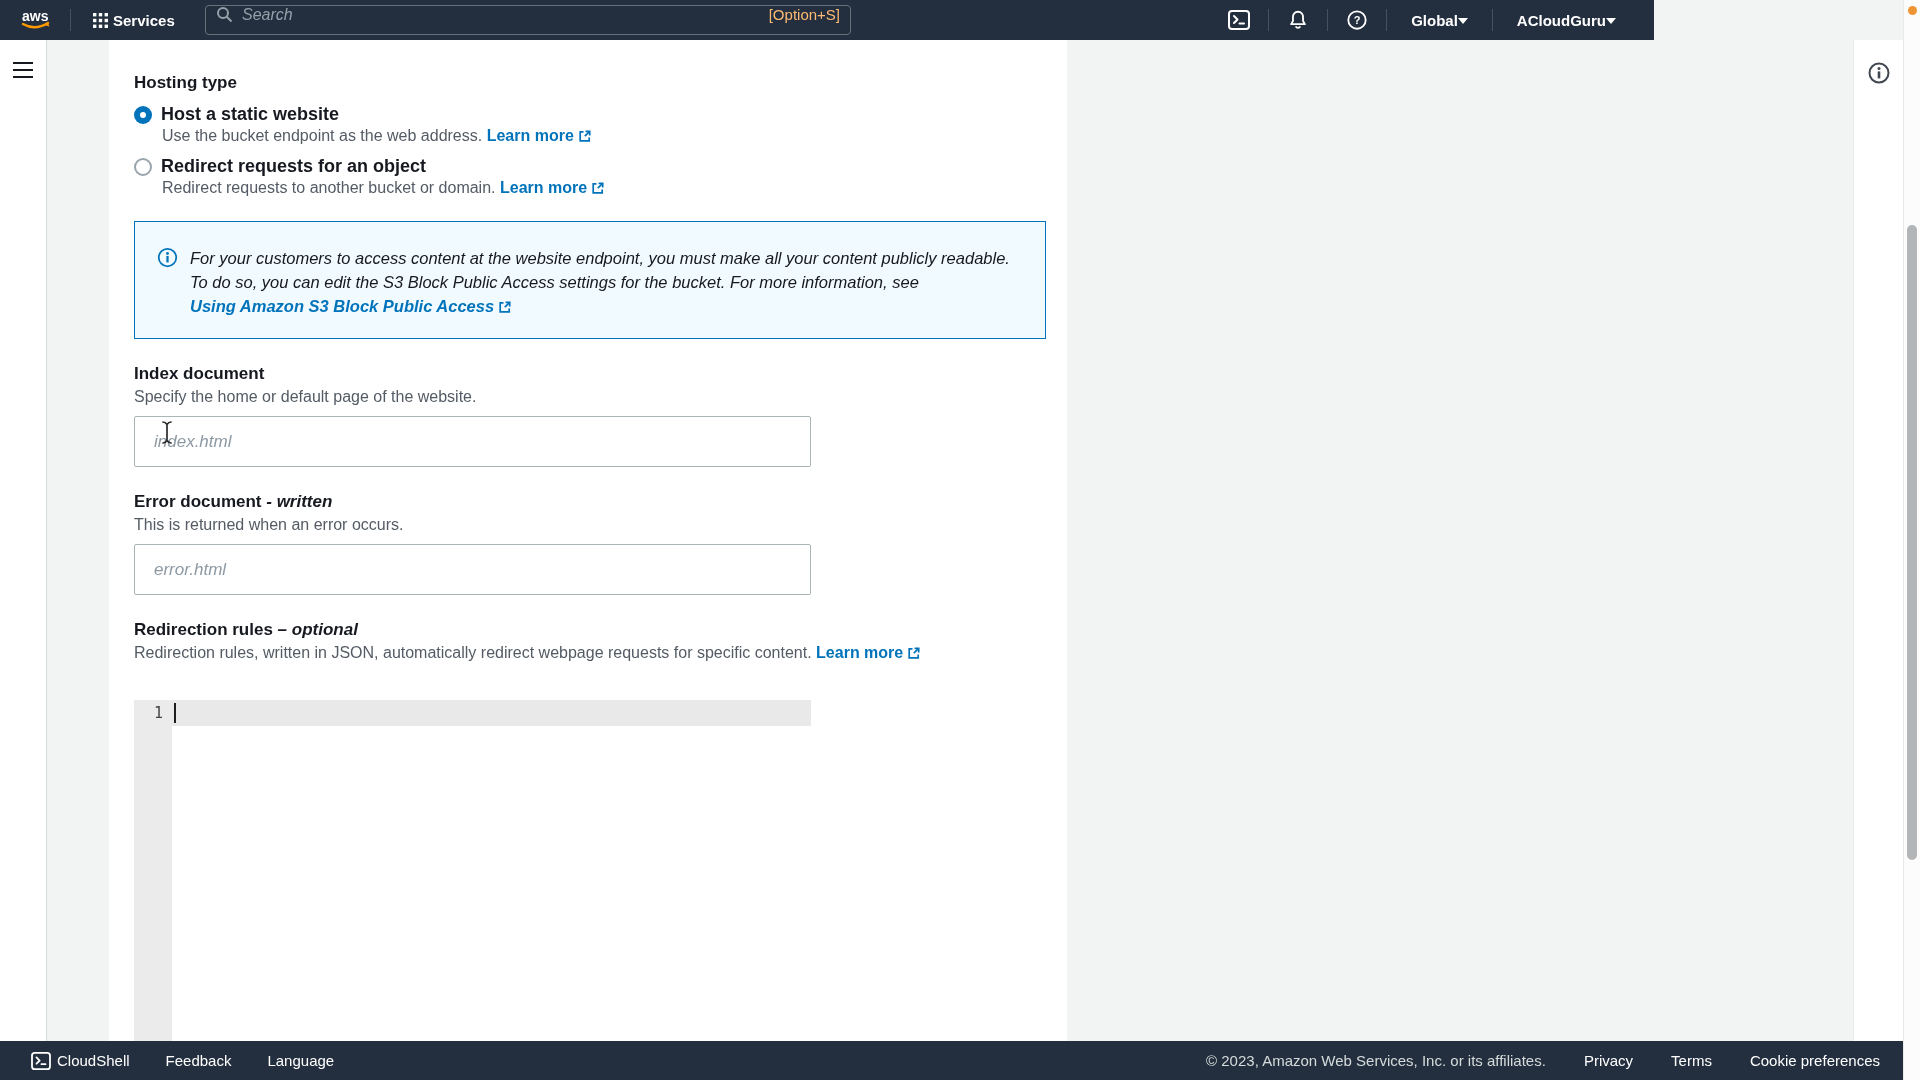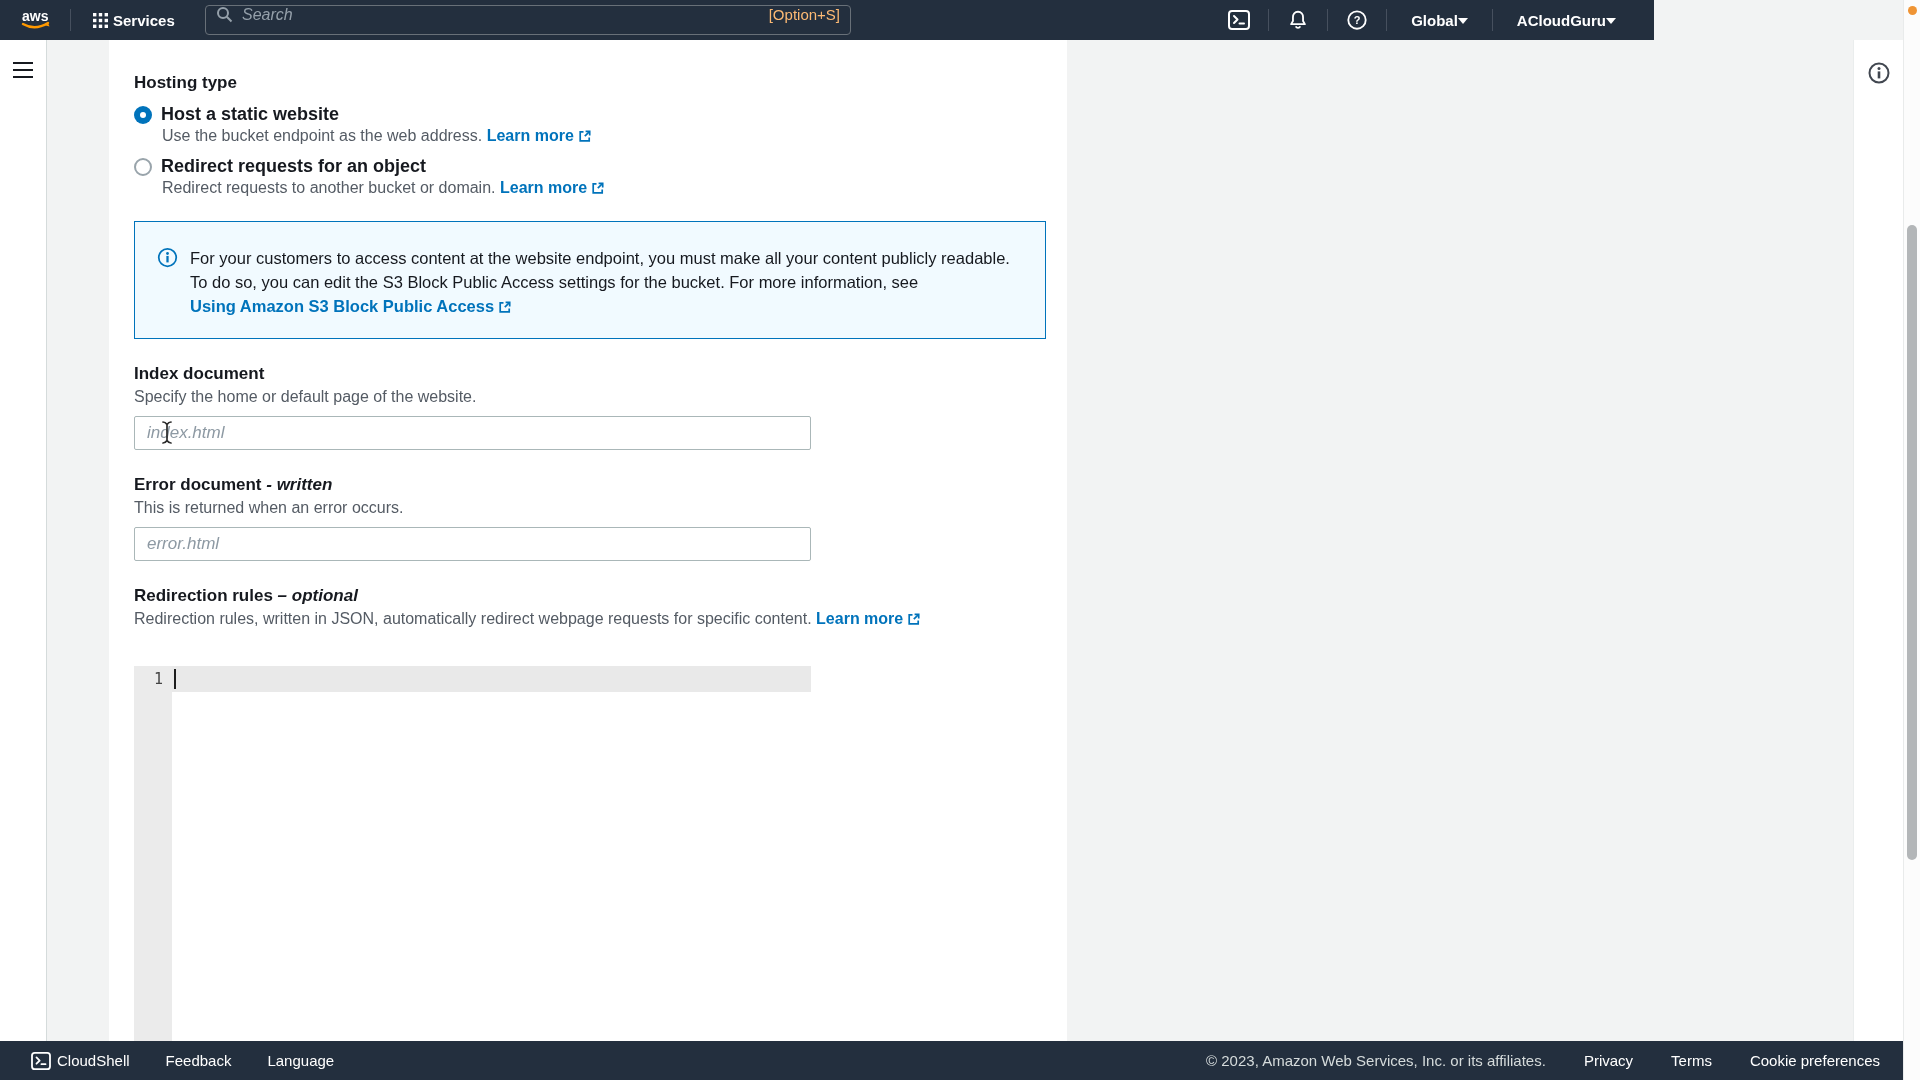--- a/index.html
+++ b/index.html
@@ -56,26 +56,26 @@
   .radio-on { background:#0073bb; display:flex; align-items:center; justify-content:center; }
   .radio-on .dot { width:6px; height:6px; border-radius:50%; background:#fff; }
   .radio-off { background:#fff; border:2px solid #99a4ab; }
   .radio-label { font-size:18px; font-weight:700; color:#16191f; }
   .radio-desc { margin:2px 0 0 28px; font-size:16px; color:#545b64; }
 
   a.learnmore { color:#0073bb; font-weight:700; text-decoration:none; white-space:nowrap; cursor:pointer; }
   .ext-icon { display:inline-block; vertical-align:-2px; margin-left:4px; }
 
   .alert { margin-top:24px; width:912px; border:1.5px solid #0073bb; background:#f1faff;
-    padding:24px 26px 20px 22px; display:flex; gap:12px; }
+    padding:24px 26px 20px 22px; display:flex; gap:12px;font-style:italic; }
   .alert-text { font-size:16.5px; color:#16191f; line-height:24px; max-width:828px; }
   .alert-text a { cursor:pointer; }
 
-  .text-input { margin-top:10px; width:677px; height:34px; border:1px solid #aab7b8;
-    border-radius:2px; background:#fff; font-size:17px; padding:0 12px;
+  .text-input { margin-top:10px; width:677px; height:51px; border:1px solid #aab7b8;
+    border-radius:2px; background:#fff; font-size:17px; padding:0 19px;
     font-family:"Liberation Sans", sans-serif; color:#16191f; outline:none; display:block; }
   .text-input::placeholder { font-style:italic; color:#8d99a3; opacity:1; }
 
   .section { margin-top:25px; }
 
   
   .editor { margin-top:38px; width:677px; height:400px; display:flex;
     font-family:"DejaVu Sans Mono", monospace; cursor:text; }
   .gutter { width:38px; background:#ebebeb; flex:0 0 38px; }
   .gutter .ln { height:26px; line-height:26px; text-align:right; padding-right:9px;

